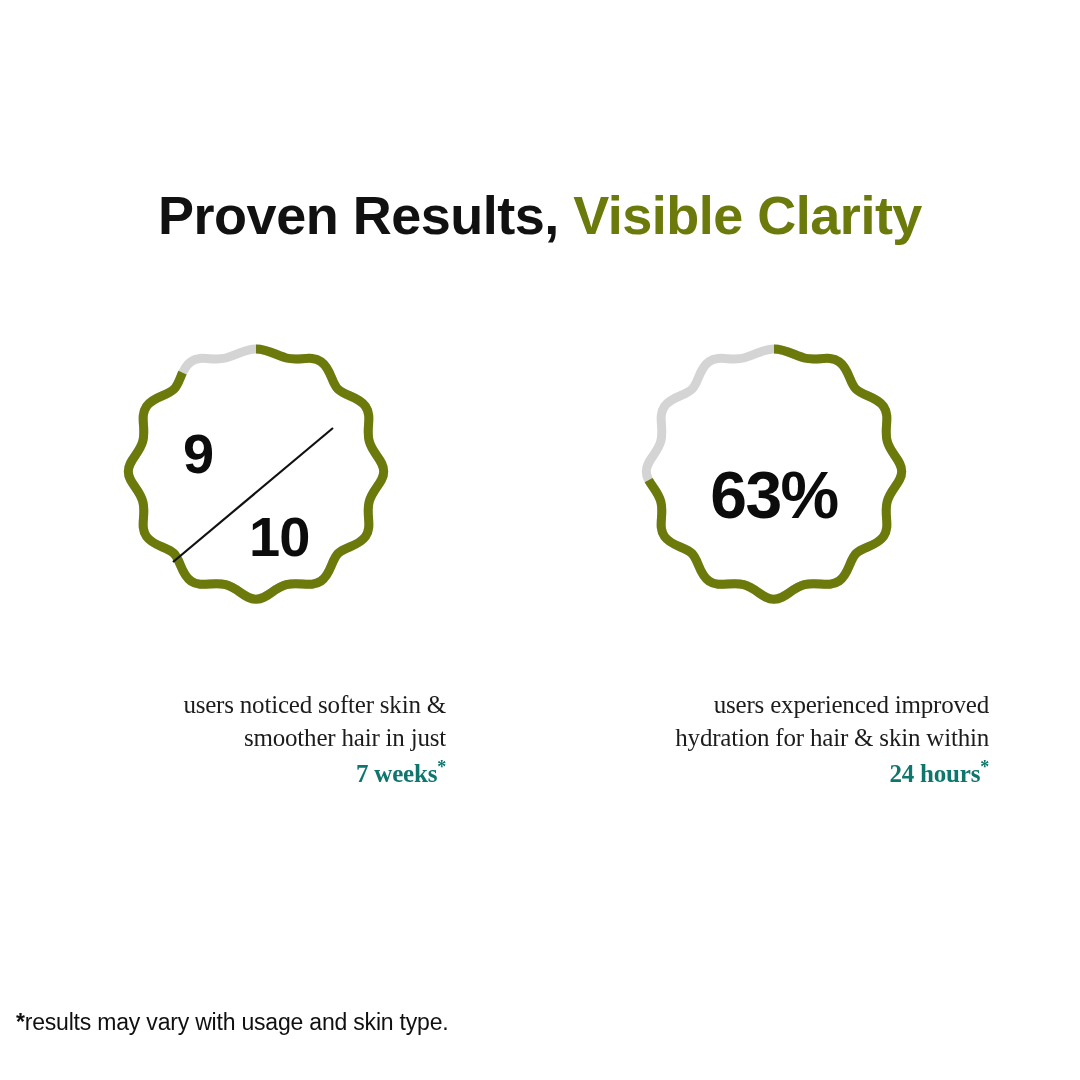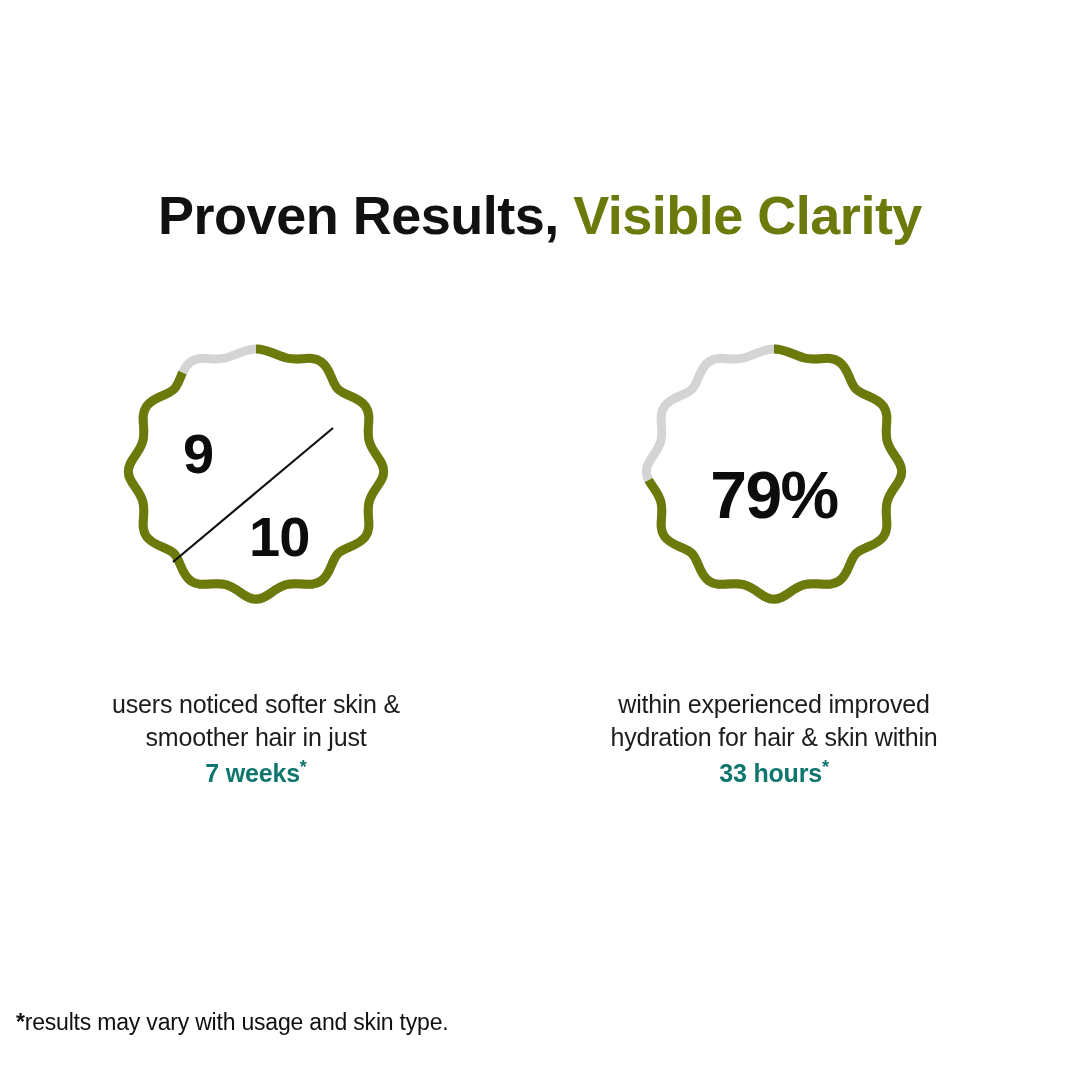--- a/index.html
+++ b/index.html
@@ -114,26 +114,27 @@
     position: absolute;
     left: 0;
     top: 0;
     width: 190px;
     height: 150px;
   }
 
   
   .caption {
     margin-top: 28px;
-    text-align: center;
+    text-align: right;
     font-size: 25px;
     line-height: 1.32;
     color: #1c1c1c;
     font-weight: 400;
     letter-spacing: -0.2px;
+    font-family: Liberation Serif, serif;
   }
   .caption .highlight {
     display: block;
     color: #0f766e;
     font-weight: 700;
     margin-top: 3px;
   }
   .caption .highlight .star {
     font-size: 18px;
     vertical-align: super;
@@ -290,28 +291,28 @@
                    C 48.3 158.6 37.3 152.6 37.3 141.4
                    C 37.3 130.2 48.3 124.2 51.8 111.2
                    C 55.3 98.1 48.4 86.6 55.5 76.4
                    C 62.5 66.2 76.0 66.3 83.0 59.2
                    C 89.9 52.2 89.9 38.7 99.9 31.7
                    C 110.1 24.6 121.6 31.5 134.7 28.0
                    C 147.7 24.5 153.8 19.0 165 19 Z"></path>
         </svg>
 
         <div class="badge-value">
-          <span class="value-plain">79%</span>
+          <span class="value-plain">63%</span>
         </div>
       </div>
 
       <div class="caption">
-        <span>within experienced improved</span><br>
+        <span>users experienced improved</span><br>
         <span>hydration for hair &amp; skin within</span>
-        <span class="highlight"><span>33 hours</span><span class="star">*</span></span>
+        <span class="highlight"><span>24 hours</span><span class="star">*</span></span>
       </div>
     </div>
 
   </div>
 
   <div class="footnote"><span class="star">*</span><span>results may vary with usage and skin type.</span></div>
 
 </div>
 
 </body></html>

